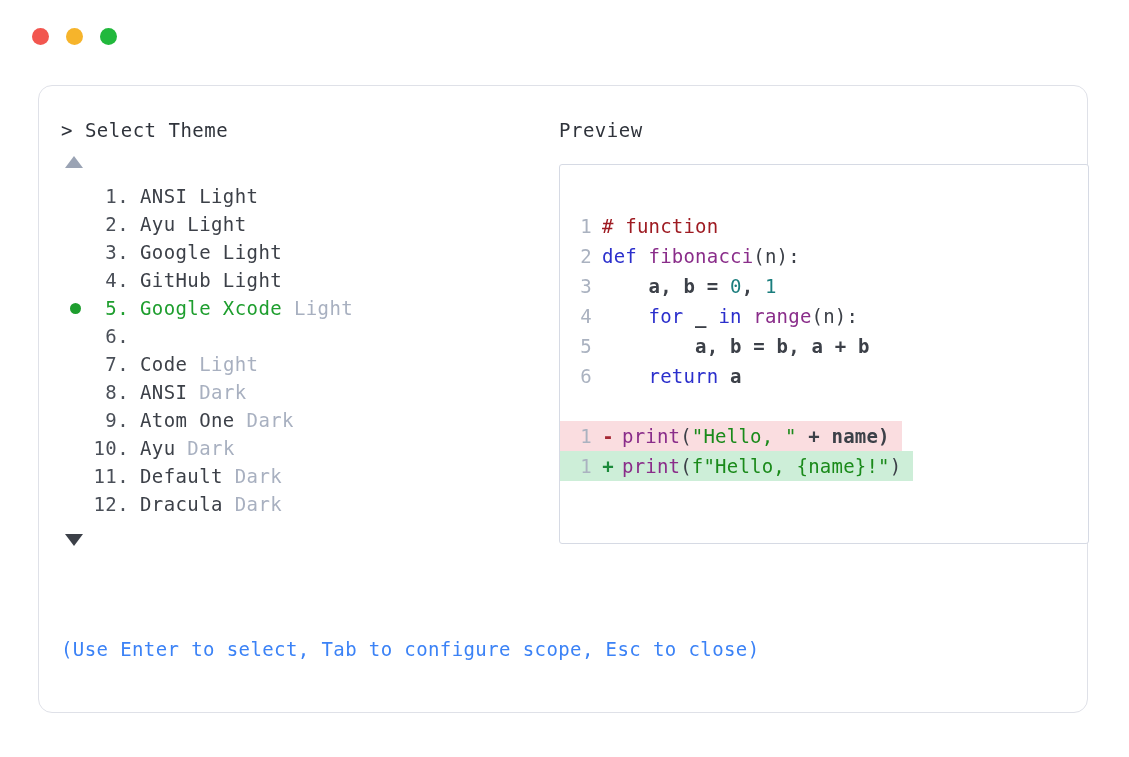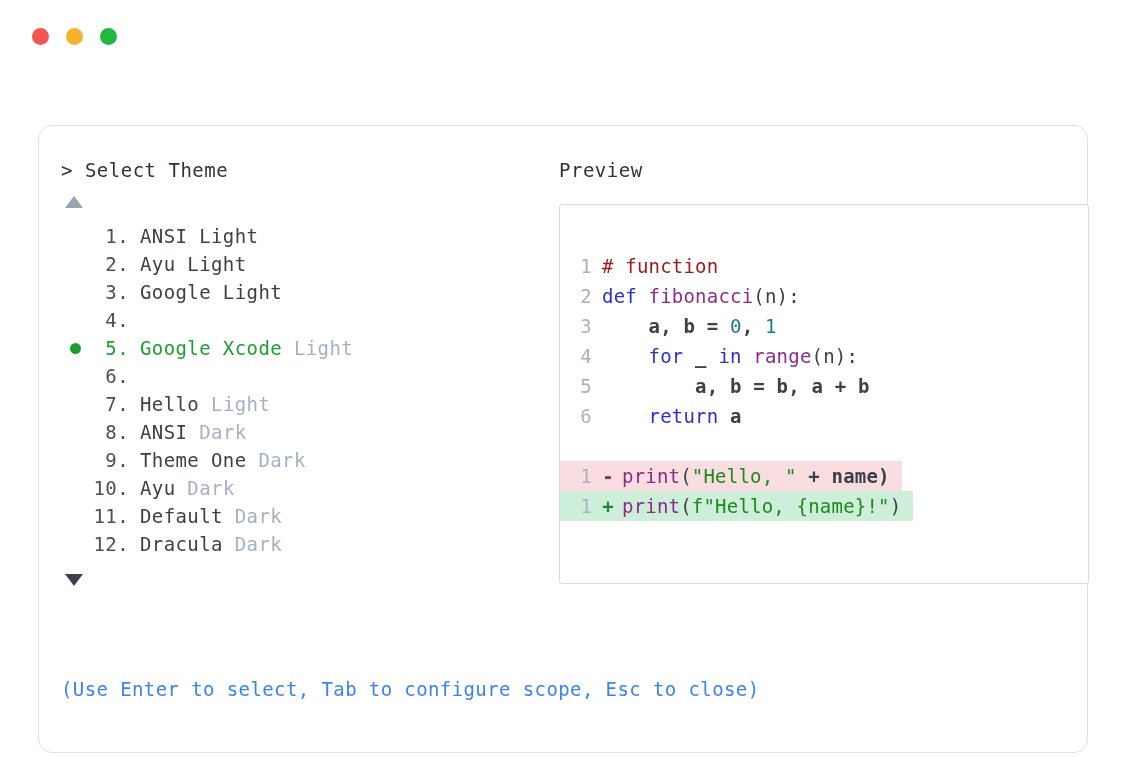--- a/index.html
+++ b/index.html
@@ -42,21 +42,20 @@
   .dot.yellow{background:#f6b42b;}
   .dot.green{background:#21b83c;}
 
   
   .card{
     position:absolute;left:38px;top:85px;
     width:1050px;height:628px;
     background:#ffffff;
     border:1.5px solid var(--card-border);
     border-radius:14px;
-    margin-top:40px;
   }
 
   .col-left{
     position:absolute;left:22px;top:32px;width:470px;
   }
   .col-right{
     position:absolute;left:520px;top:32px;width:530px;
   }
 
   .heading{
@@ -181,26 +180,26 @@
 
     <div class="col-left">
       <div class="heading"><span>&gt;</span> <span>Select Theme</span></div>
 
       <span class="arrow arrow-up"></span>
 
       <ul class="theme-list" id="theme-list">
           <li class="theme-item"><span class="bullet-col"></span><span class="idx">1.</span><span class="nm">ANSI Light</span></li>
           <li class="theme-item"><span class="bullet-col"></span><span class="idx">2.</span><span class="nm">Ayu Light</span></li>
           <li class="theme-item"><span class="bullet-col"></span><span class="idx">3.</span><span class="nm">Google Light</span></li>
-          <li class="theme-item"><span class="bullet-col"></span><span class="idx">4.</span></li>
+          <li class="theme-item"><span class="bullet-col"></span><span class="idx">4.</span><span class="nm">GitHub Light</span></li>
           <li class="theme-item selected"><span class="bullet-col"><span class="bullet"></span></span><span class="idx">5.</span><span class="nm">Google Xcode</span><span class="var"> Light</span></li>
           <li class="theme-item"><span class="bullet-col"></span><span class="idx">6.</span></li>
-          <li class="theme-item"><span class="bullet-col"></span><span class="idx">7.</span><span class="nm">Hello</span><span class="var"> Light</span></li>
+          <li class="theme-item"><span class="bullet-col"></span><span class="idx">7.</span><span class="nm">Code</span><span class="var"> Light</span></li>
           <li class="theme-item"><span class="bullet-col"></span><span class="idx">8.</span><span class="nm">ANSI</span><span class="var"> Dark</span></li>
-          <li class="theme-item"><span class="bullet-col"></span><span class="idx">9.</span><span class="nm">Theme One</span><span class="var"> Dark</span></li>
+          <li class="theme-item"><span class="bullet-col"></span><span class="idx">9.</span><span class="nm">Atom One</span><span class="var"> Dark</span></li>
           <li class="theme-item"><span class="bullet-col"></span><span class="idx">10.</span><span class="nm">Ayu</span><span class="var"> Dark</span></li>
           <li class="theme-item"><span class="bullet-col"></span><span class="idx">11.</span><span class="nm">Default</span><span class="var"> Dark</span></li>
           <li class="theme-item"><span class="bullet-col"></span><span class="idx">12.</span><span class="nm">Dracula</span><span class="var"> Dark</span></li>
         </ul>
 
       <span class="arrow arrow-down"></span>
     </div>
 
     <div class="col-right">
       <div class="heading">Preview</div>

